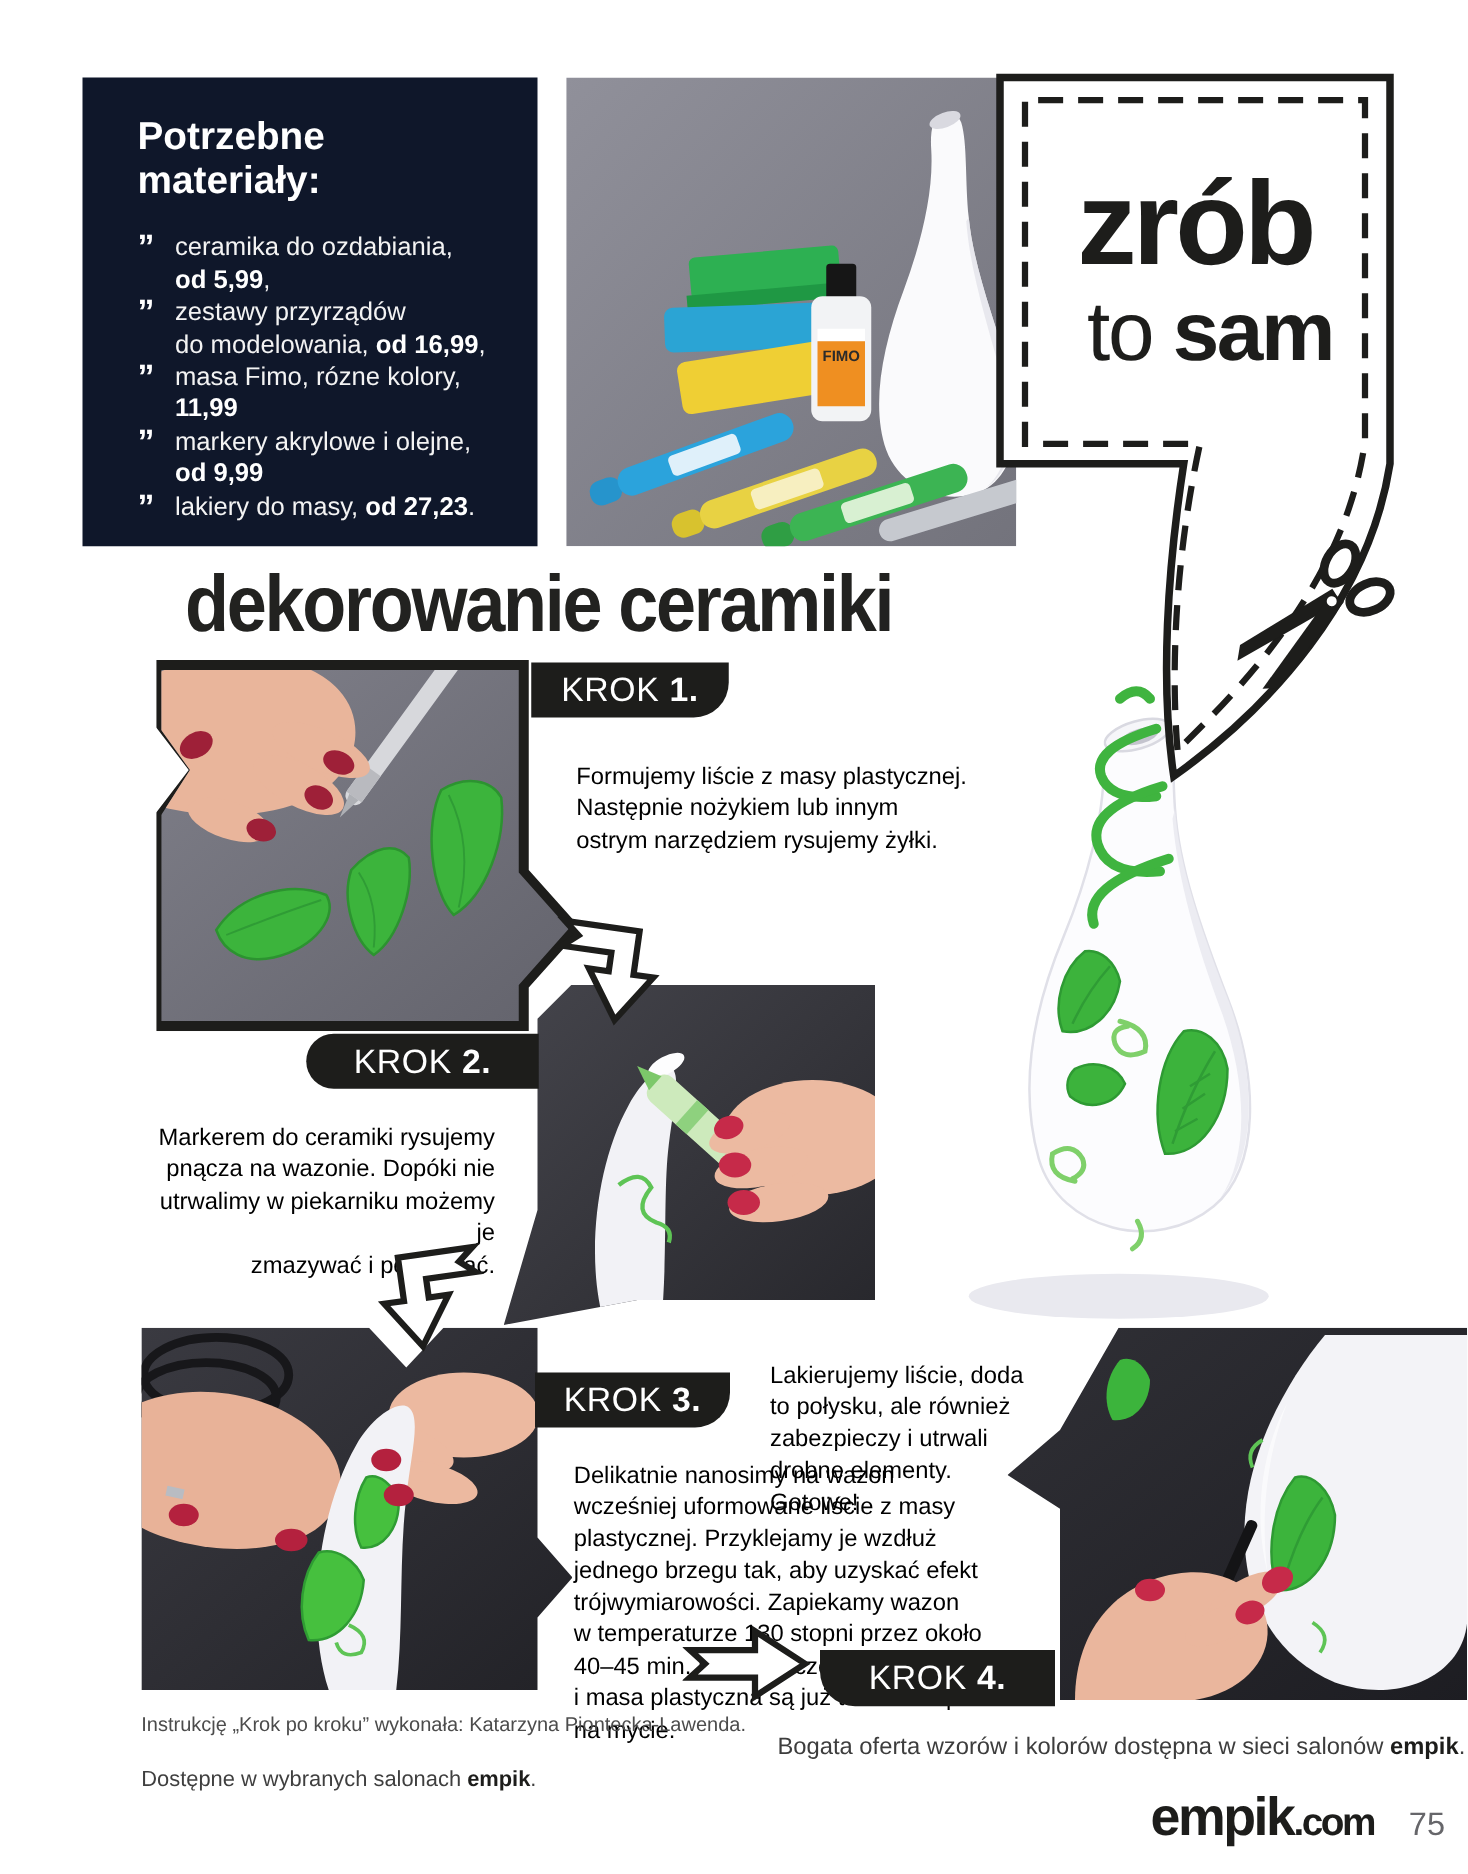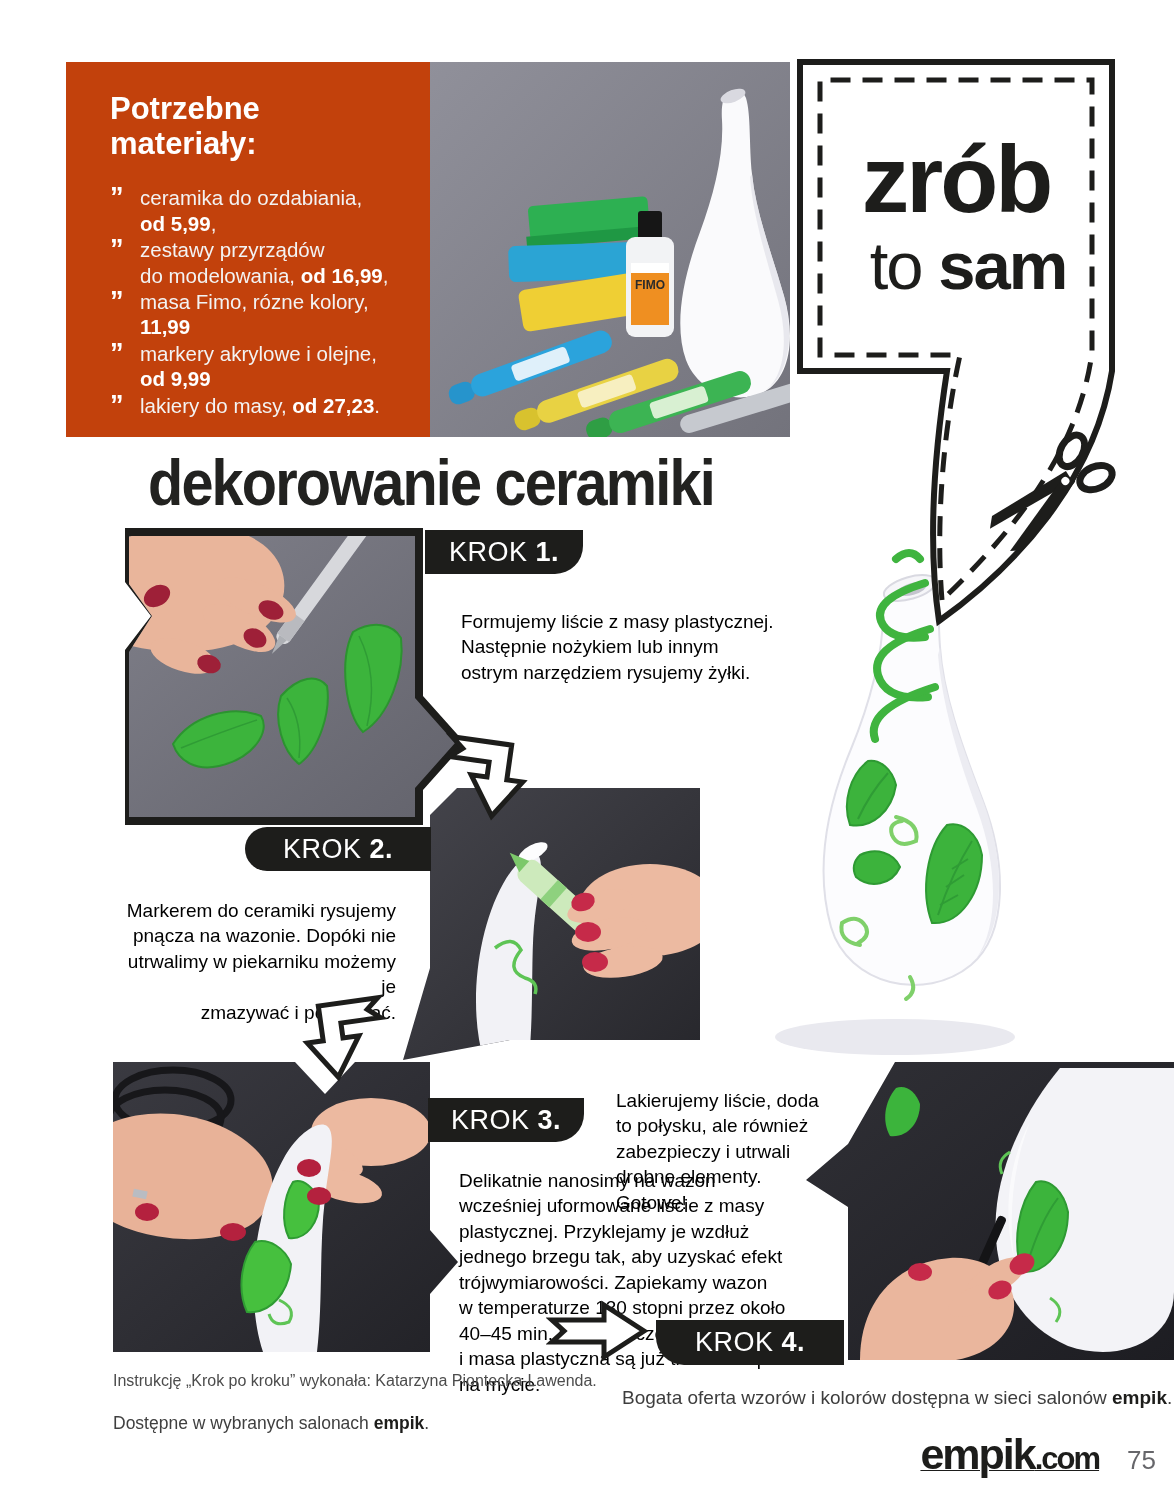--- a/index.html
+++ b/index.html
@@ -2,29 +2,29 @@
 <html><head>
 <meta charset="utf-8">
 <style>
   html,body{margin:0;padding:0;background:#fff;}
   .page{position:relative;width:1174px;height:1499px;background:#ffffff;
         font-family:"Liberation Sans",sans-serif;overflow:hidden;color:#1d1d1b;}
   .abs{position:absolute;}
   figure{margin:0;}
 
   
-  .materials{left:66px;top:62px;width:364px;height:375px;background:#c2410c;
+  .materials{left:66px;top:62px;width:364px;height:375px;background:#0f172a;
              box-sizing:border-box;padding:30px 20px 0 44px;z-index:2;}
   .materials h2{margin:0;color:#fff;font-size:31px;line-height:1.12;white-space:pre-line;font-weight:700;}
   .materials ul{list-style:none;margin:24px 0 0 0;padding:0;}
   .materials li{position:relative;padding-left:30px;color:#f3f3f3;font-size:20.5px;
                 line-height:1.24;white-space:pre-line;margin-bottom:1px;}
   .materials li b{color:#fff;}
   .materials .q{position:absolute;left:0;top:-4px;font-size:27px;font-weight:800;color:#fff;}
-  .materials-photo{left:430px;top:62px;width:360px;height:375px;z-index:2;}
+  .materials-photo{left:453px;top:62px;width:360px;height:375px;z-index:2;}
   .k1wrap{left:113px;top:528px;width:352px;height:297px;background:#1d1d1b;z-index:3;
     clip-path:polygon(12px 0,310px 0,310px 168px,352px 215px,310px 262px,310px 297px,12px 297px,12px 122px,38px 88px,12px 54px);}
   .k1wrap svg{position:absolute;left:8px;top:8px;
     clip-path:polygon(8px 0,294px 0,294px 162px,334px 207px,294px 252px,294px 281px,8px 281px,8px 116px,31px 80px,8px 48px);}
   .k2wrap{left:395px;top:788px;width:305px;height:290px;z-index:3;
     clip-path:polygon(62px 0,305px 0,305px 252px,115px 252px,8px 272px,35px 180px,35px 27px);}
   .k3wrap{left:113px;top:1062px;width:345px;height:290px;z-index:3;
     clip-path:polygon(0 0,182px 0,212px 32px,242px 0,317px 0,317px 168px,345px 200px,317px 232px,317px 290px,0 290px);}
   .k4wrap{left:800px;top:1062px;width:374px;height:298px;z-index:3;
     clip-path:polygon(95px 0,374px 0,374px 298px,48px 298px,48px 145px,6px 118px,48px 82px);}
@@ -66,21 +66,21 @@
   .a2{left:293px;top:988px;width:100px;height:100px;}
   .a3{left:546px;top:1300px;width:105px;height:62px;}
 
   
   .credit{left:113px;top:1372px;margin:0;font-size:16px;color:#4c4c4c;z-index:2;}
   .avail{left:113px;top:1413px;margin:0;font-size:17.5px;color:#3f3f3f;z-index:2;}
   .avail b,.offer b{color:#1d1d1b;font-weight:800;}
   .offer{left:622px;top:1387px;margin:0;font-size:19px;color:#3d3d3d;z-index:4;}
   .pagefoot{right:18px;top:1430px;display:flex;align-items:baseline;white-space:nowrap;z-index:2;}
   .orderline{font-size:20px;color:#3a3a3a;margin-right:16px;}
-  .logo{letter-spacing:-2px;text-decoration:underline;}
+  .logo{letter-spacing:-2px;}
   .lg{font-size:43px;font-weight:800;}
   .lgs{font-size:31px;font-weight:800;}
   .pagenum{font-size:26px;color:#66666a;margin-left:28px;}
 </style>
 </head>
 <body>
 
 <div class="page">
 
   <section class="abs materials">

